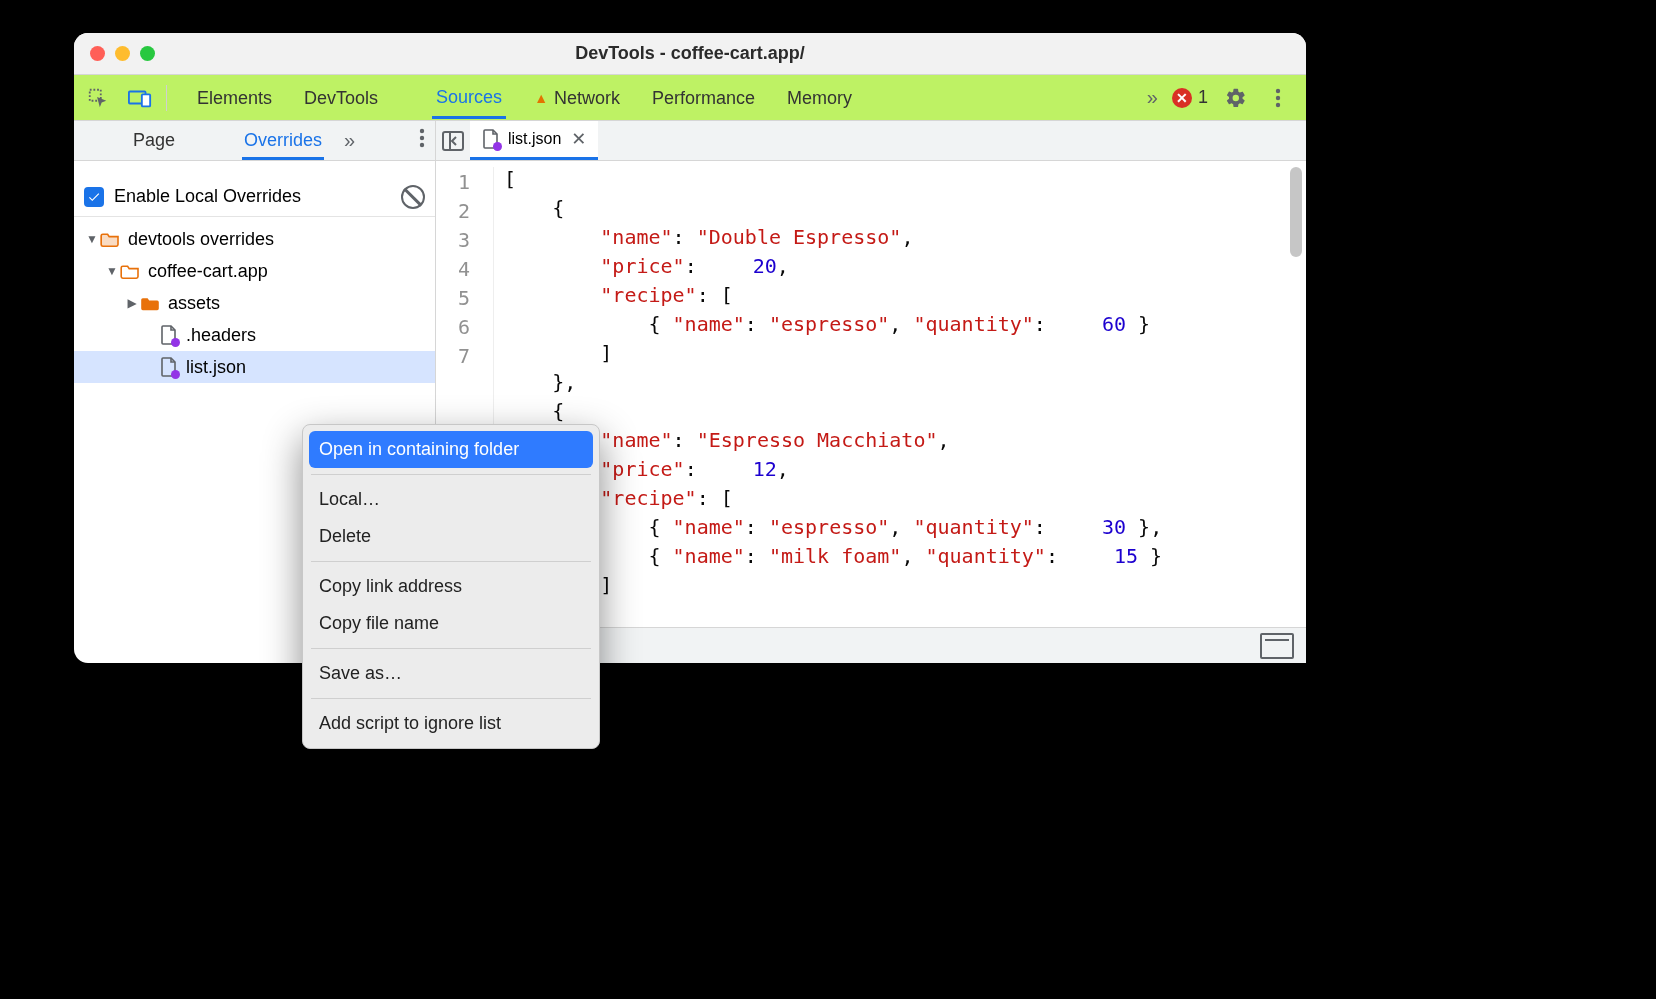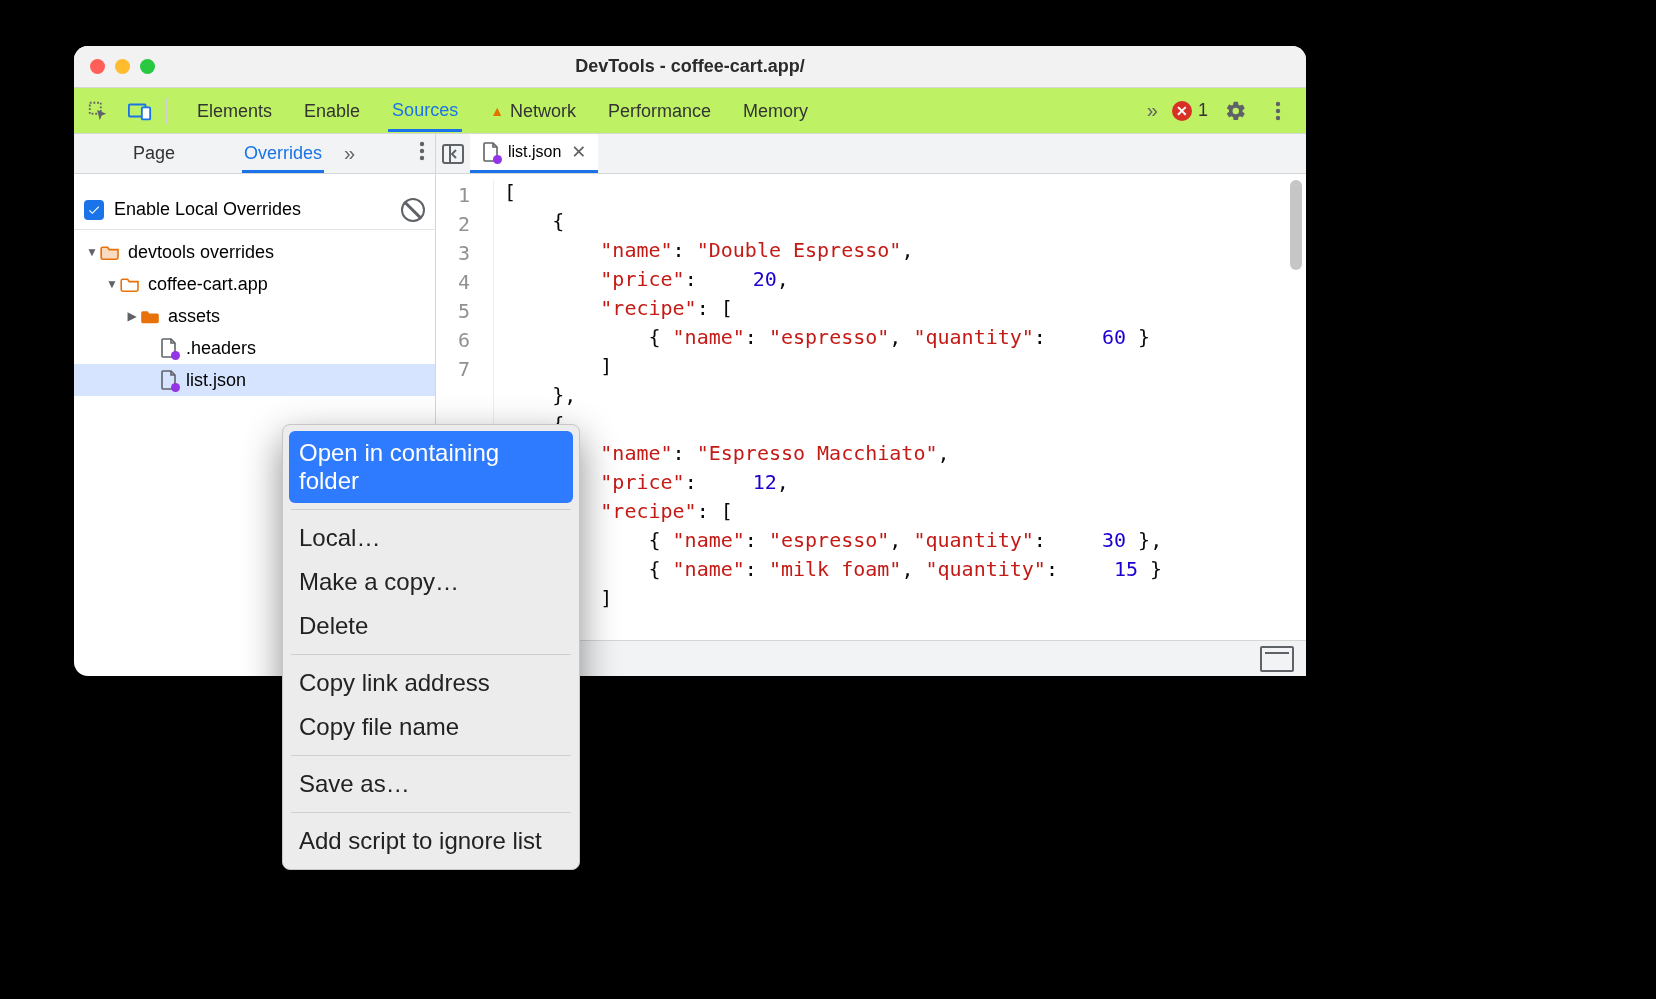--- a/index.html
+++ b/index.html
@@ -7,21 +7,21 @@
   body {
     background: #000;
     font-family: -apple-system, "Helvetica Neue", Arial, sans-serif;
     width: 1656px;
     height: 999px;
     position: relative;
   }
   .window {
     position: absolute;
     left: 74px;
-    top: 46px;
+    top: 33px;
     width: 1232px;
     height: 630px;
     background: #fff;
     border-radius: 14px;
     box-shadow: 0 20px 60px rgba(0,0,0,0.6);
     overflow: visible;
     display: flex;
     flex-direction: column;
   }
   
@@ -50,21 +50,21 @@
     background: #bef264;
     font-size: 18px;
     color: #333;
   }
   .toolbar .icon-btn {
     width: 36px; height: 36px; display: flex; align-items: center; justify-content: center;
     margin-left: 6px; cursor: pointer; color: #5f6368;
   }
   .toolbar .tabs { display: flex; align-items: center; gap: 24px; margin-left: 18px; flex: 1; }
   .toolbar .tab { padding: 10px 4px 8px; cursor: pointer; color: #333; }
-  .toolbar .tab.active { color: #1a73e8; border-bottom: 3px solid #1a73e8; font-weight: 500; }
+  .toolbar .tab.active { color: #1a73e8; border-bottom: 3px solid #1a73e8; font-weight: 500; margin-left: 26px; }
   .toolbar .tab.warn::before {
     content: "▲";
     color: #e37400;
     margin-right: 6px;
     font-size: 14px;
     display: inline-block;
     transform: translateY(-1px);
   }
   .toolbar .right { display: flex; align-items: center; gap: 14px; margin-right: 14px; }
   .chev-right { font-size: 20px; color: #5f6368; cursor: pointer; }
@@ -140,28 +140,28 @@
   .statusbar {
     height:36px; border-top:1px solid #d6d6d6; display:flex; align-items:center; justify-content:flex-end;
     background:#f1f3f4; font-size:18px; color:#333; position:relative;
   }
   .status-left { position:absolute; left:0; padding-left:10px; }
   .drawer-btn { width:34px; height:26px; border:2px solid #5f6368; border-radius:2px; margin-right:12px; position:relative; cursor:pointer; }
   .drawer-btn::before { content:""; position:absolute; left:3px; right:3px; top:4px; height:2px; background:#5f6368; }
   
   .context-menu {
     position: absolute;
-    left: 282px; top: 424px;
+    left: 302px; top: 424px;
     width: 298px;
     background: #ececec;
     border: 1px solid #c7c7c7;
     border-radius: 8px;
     box-shadow: 0 14px 38px rgba(0,0,0,0.45);
     padding: 6px;
-    font-size: 24px;
+    font-size: 18px;
     color: #222;
     z-index: 50;
   }
   .menu-item {
     padding: 8px 10px; border-radius:6px; cursor:pointer;
   }
   .menu-item.hl { background:#2f7bff; color:#fff; }
   .menu-sep { height:1px; background:#cfcfcf; margin:6px 2px; }
 </style>
 </head>
@@ -186,21 +186,21 @@
     </div>
     <div class="icon-btn">
       <svg width="24" height="20" viewBox="0 0 26 20" fill="none" stroke="#1a73e8" stroke-width="2">
           <rect x="1" y="3" width="18" height="13" rx="1"></rect>
           <rect x="15" y="6" width="9" height="13" rx="1" fill="#fff"></rect>
         </svg>
     </div>
     <div class="divider-v"></div>
     <div class="tabs" id="main-tabs">
         <div class="tab">Elements</div>
-        <div class="tab">Enable</div>
+        <div class="tab">DevTools</div>
         <div class="tab active">Sources</div>
         <div class="tab warn">Network</div>
         <div class="tab">Performance</div>
         <div class="tab">Memory</div>
       </div>
     <div class="right">
       <span class="chev-right">»</span>
       <div class="err-badge">
         <div class="err-circle">✕</div>
         <span>1</span>
@@ -398,21 +398,20 @@
         <div class="drawer-btn"></div>
       </div>
     </div>
   </div>
 </div>
 
 <div class="context-menu" id="ctx">
     <div class="menu-item hl">Open in containing folder</div>
     <div class="menu-sep"></div>
     <div class="menu-item">Local…</div>
-    <div class="menu-item">Make a copy…</div>
     <div class="menu-item">Delete</div>
     <div class="menu-sep"></div>
     <div class="menu-item">Copy link address</div>
     <div class="menu-item">Copy file name</div>
     <div class="menu-sep"></div>
     <div class="menu-item">Save as…</div>
     <div class="menu-sep"></div>
     <div class="menu-item">Add script to ignore list</div>
   </div>
 

